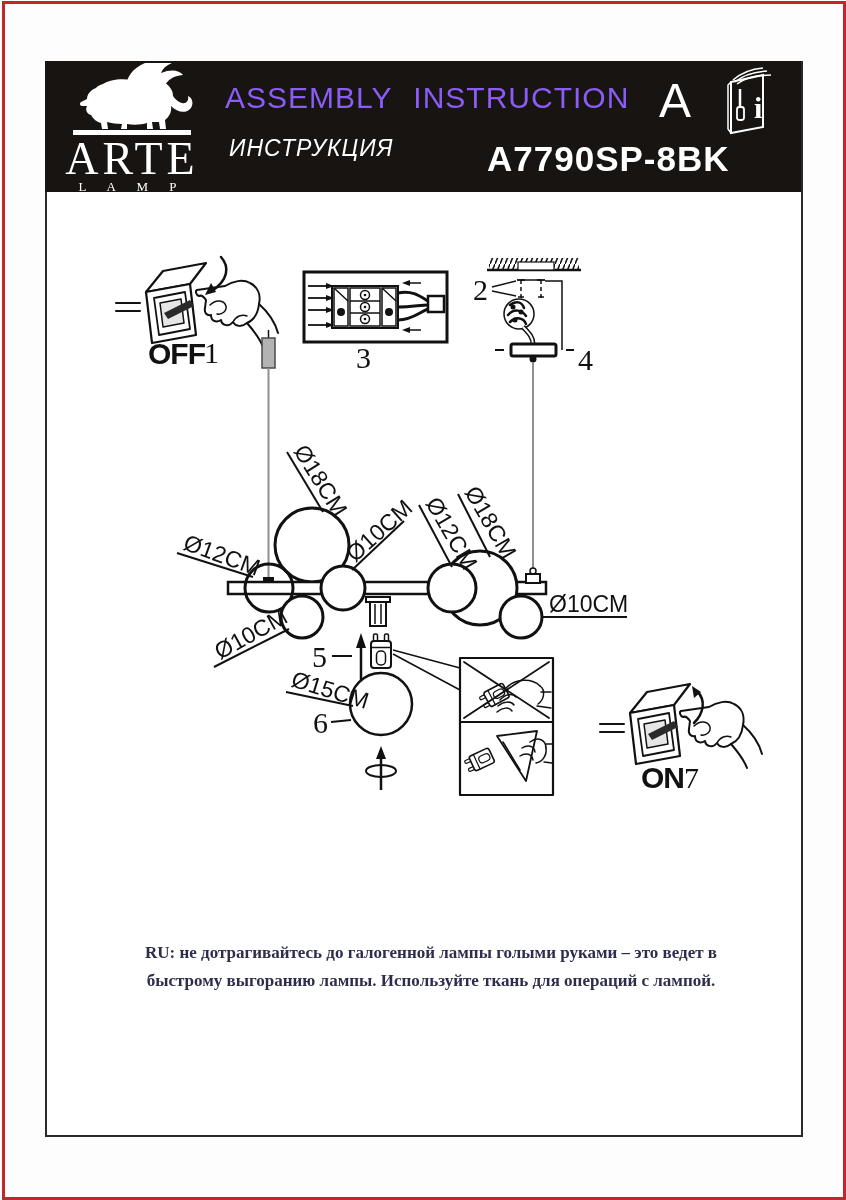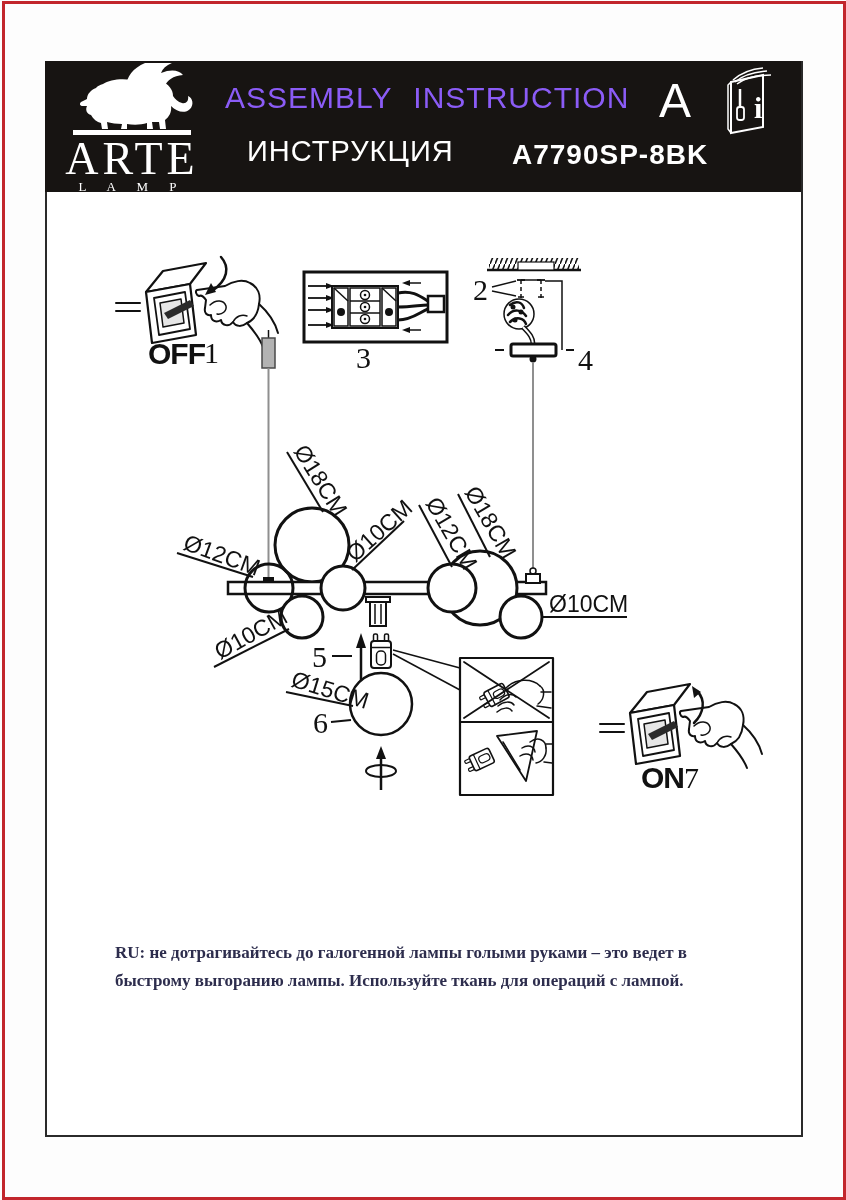--- a/index.html
+++ b/index.html
@@ -5,31 +5,31 @@
   html,body{margin:0;padding:0;background:#ffffff;}
   .page{position:relative;width:846px;height:1200px;background:#fdfdfd;overflow:hidden;
         font-family:"Liberation Sans",sans-serif;}
   .red-border{position:absolute;left:2px;top:1px;width:838px;height:1193px;
         border:3px solid #c2262c;pointer-events:none;}
   .frame{position:absolute;left:45px;top:61px;width:754px;height:1072px;
         border:2px solid #2a2a2a;background:#fff;}
   .hdr{position:absolute;left:45px;top:61px;width:756px;height:131px;background:#171412;}
   .hdr .t-en{position:absolute;left:180px;top:20px;color:#8b5cf6;font-size:30px;
         letter-spacing:1px;word-spacing:12px;white-space:nowrap;}
-  .hdr .t-ru{position:absolute;left:202px;top:74px;color:#fff;font-size:29px;
-        letter-spacing:1px;white-space:nowrap;}
-  .hdr .model{position:absolute;left:442px;top:78px;color:#fff;font-size:28px;
-        font-weight:700;letter-spacing:1px;white-space:nowrap;margin-left:25px;}
+  .hdr .t-ru{position:absolute;left:184px;top:74px;color:#fff;font-size:23px;
+        letter-spacing:1px;white-space:nowrap;font-style:italic;}
+  .hdr .model{position:absolute;left:442px;top:78px;color:#fff;font-size:35px;
+        font-weight:700;letter-spacing:1px;white-space:nowrap;}
   .hdr .rev{position:absolute;left:614px;top:12px;color:#fff;font-size:48px;}
   .logo-svg{position:absolute;left:20px;top:2px;}
   .booklet-svg{position:absolute;left:676px;top:4px;}
   .diagram{position:absolute;left:0;top:0;width:846px;height:1200px;}
   .notes{position:absolute;left:115px;top:884px;width:632px;color:#2d2d4d;
         font-family:"Liberation Serif",serif;font-weight:700;font-size:17px;
-        line-height:1.62;white-space:pre-wrap;}
+        line-height:1.62;white-space:pre-wrap;text-align:center;}
   .notes p{margin:0 0 15px 0;}
   
   .s15{stroke:#111;stroke-width:1.5;fill:none}
   .s18{stroke:#111;stroke-width:1.8;fill:none}
   .s2 {stroke:#111;stroke-width:2;fill:none}
   .s22{stroke:#111;stroke-width:2.2;fill:none}
   .s25{stroke:#111;stroke-width:2.5;fill:none}
   .s3 {stroke:#111;stroke-width:3;fill:none}
   .wf{fill:#fff}
   .bf{fill:#111;stroke:none}

